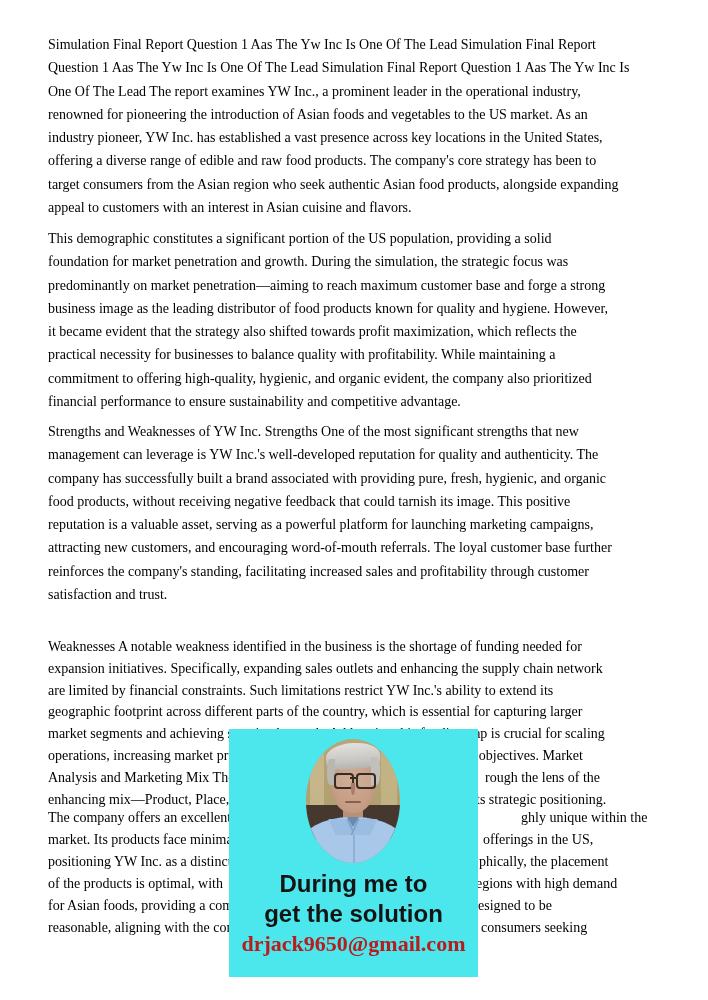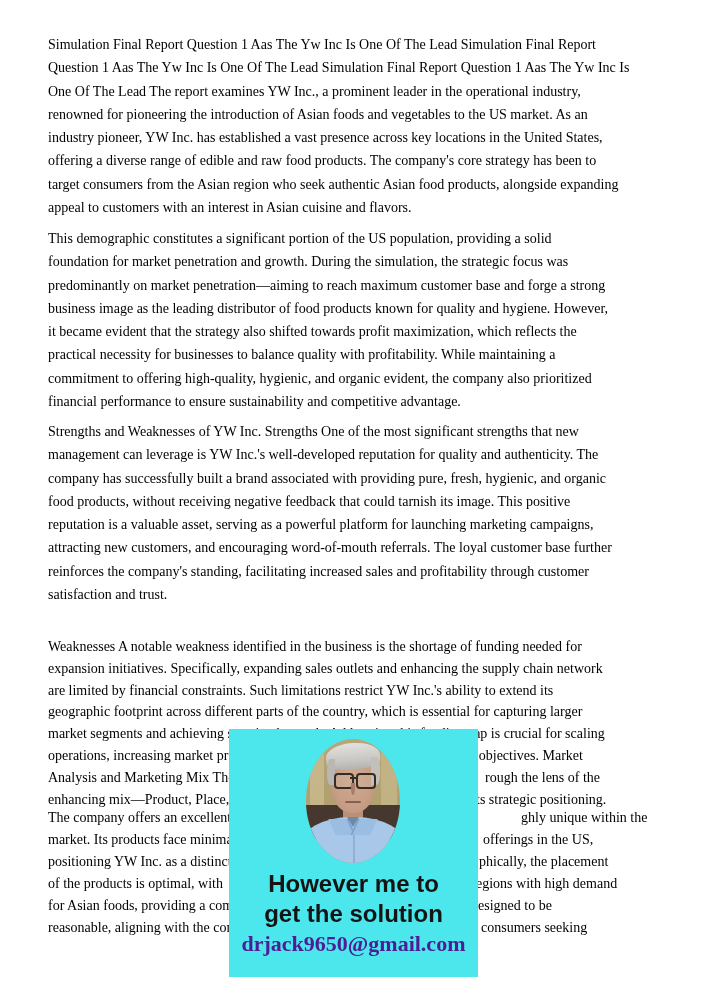--- a/index.html
+++ b/index.html
@@ -9,21 +9,21 @@
   .paragraph{position:absolute;left:0;width:640px;}
   .line{position:relative;white-space:nowrap;font-size:14px;}
   .line .frag-right{position:absolute;top:0;}
   
   .card{position:absolute;left:229px;top:729px;width:249px;height:248px;z-index:10;
         font-family:"Liberation Sans","DejaVu Sans",sans-serif;text-align:center;}
   .card-title{position:absolute;left:0;top:140px;width:100%;font-weight:800;font-size:24px;
               line-height:30px;color:#141414;letter-spacing:0px;}
   .card-email{position:absolute;left:0;top:202px;width:100%;
               font-family:"Liberation Serif","DejaVu Serif",serif;font-weight:bold;
-              font-size:22px;color:#4c1d95;}
+              font-size:22px;color:#b91c1c;}
   
   .photo{position:absolute;left:77px;top:10px;width:94px;height:124px;border-radius:50%;
          overflow:hidden;background:linear-gradient(180deg,#b6a678 0%,#b0a070 55%,#a39367 100%);}
   .photo .panel-l{position:absolute;left:4px;top:0;width:14px;height:80px;background:#cabc90;opacity:.8;}
   .photo .panel-r{position:absolute;right:3px;top:0;width:16px;height:85px;background:#c5b688;opacity:.8;}
   .photo .band{position:absolute;left:0;top:66px;width:100%;height:34px;background:#46382e;}
   .photo .neck{position:absolute;left:37px;top:60px;width:20px;height:26px;background:#b98f77;}
   .photo .shirt{position:absolute;left:-6px;top:78px;width:106px;height:60px;background:#a9c7e9;
                 border-radius:48% 48% 0 0;}
   .photo .placket{position:absolute;left:50%;top:92px;width:2px;height:34px;background:#8fb1d6;}
@@ -123,19 +123,19 @@
       <div class="hair"></div>
       <div class="hair-side-l"></div>
       <div class="hair-side-r"></div>
       <div class="glass-l"></div>
       <div class="glass-r"></div>
       <div class="bridge"></div>
       <div class="nose"></div>
       <div class="mouth"></div>
     </div>
     <div class="card-title" style="color: rgb(20, 20, 20);">
-      <div>However me to</div>
+      <div>During me to</div>
       <div>get the solution</div>
     </div>
     <div class="card-email">drjack9650@gmail.com</div>
   </div>
 
 </div>
 
 </body></html>

